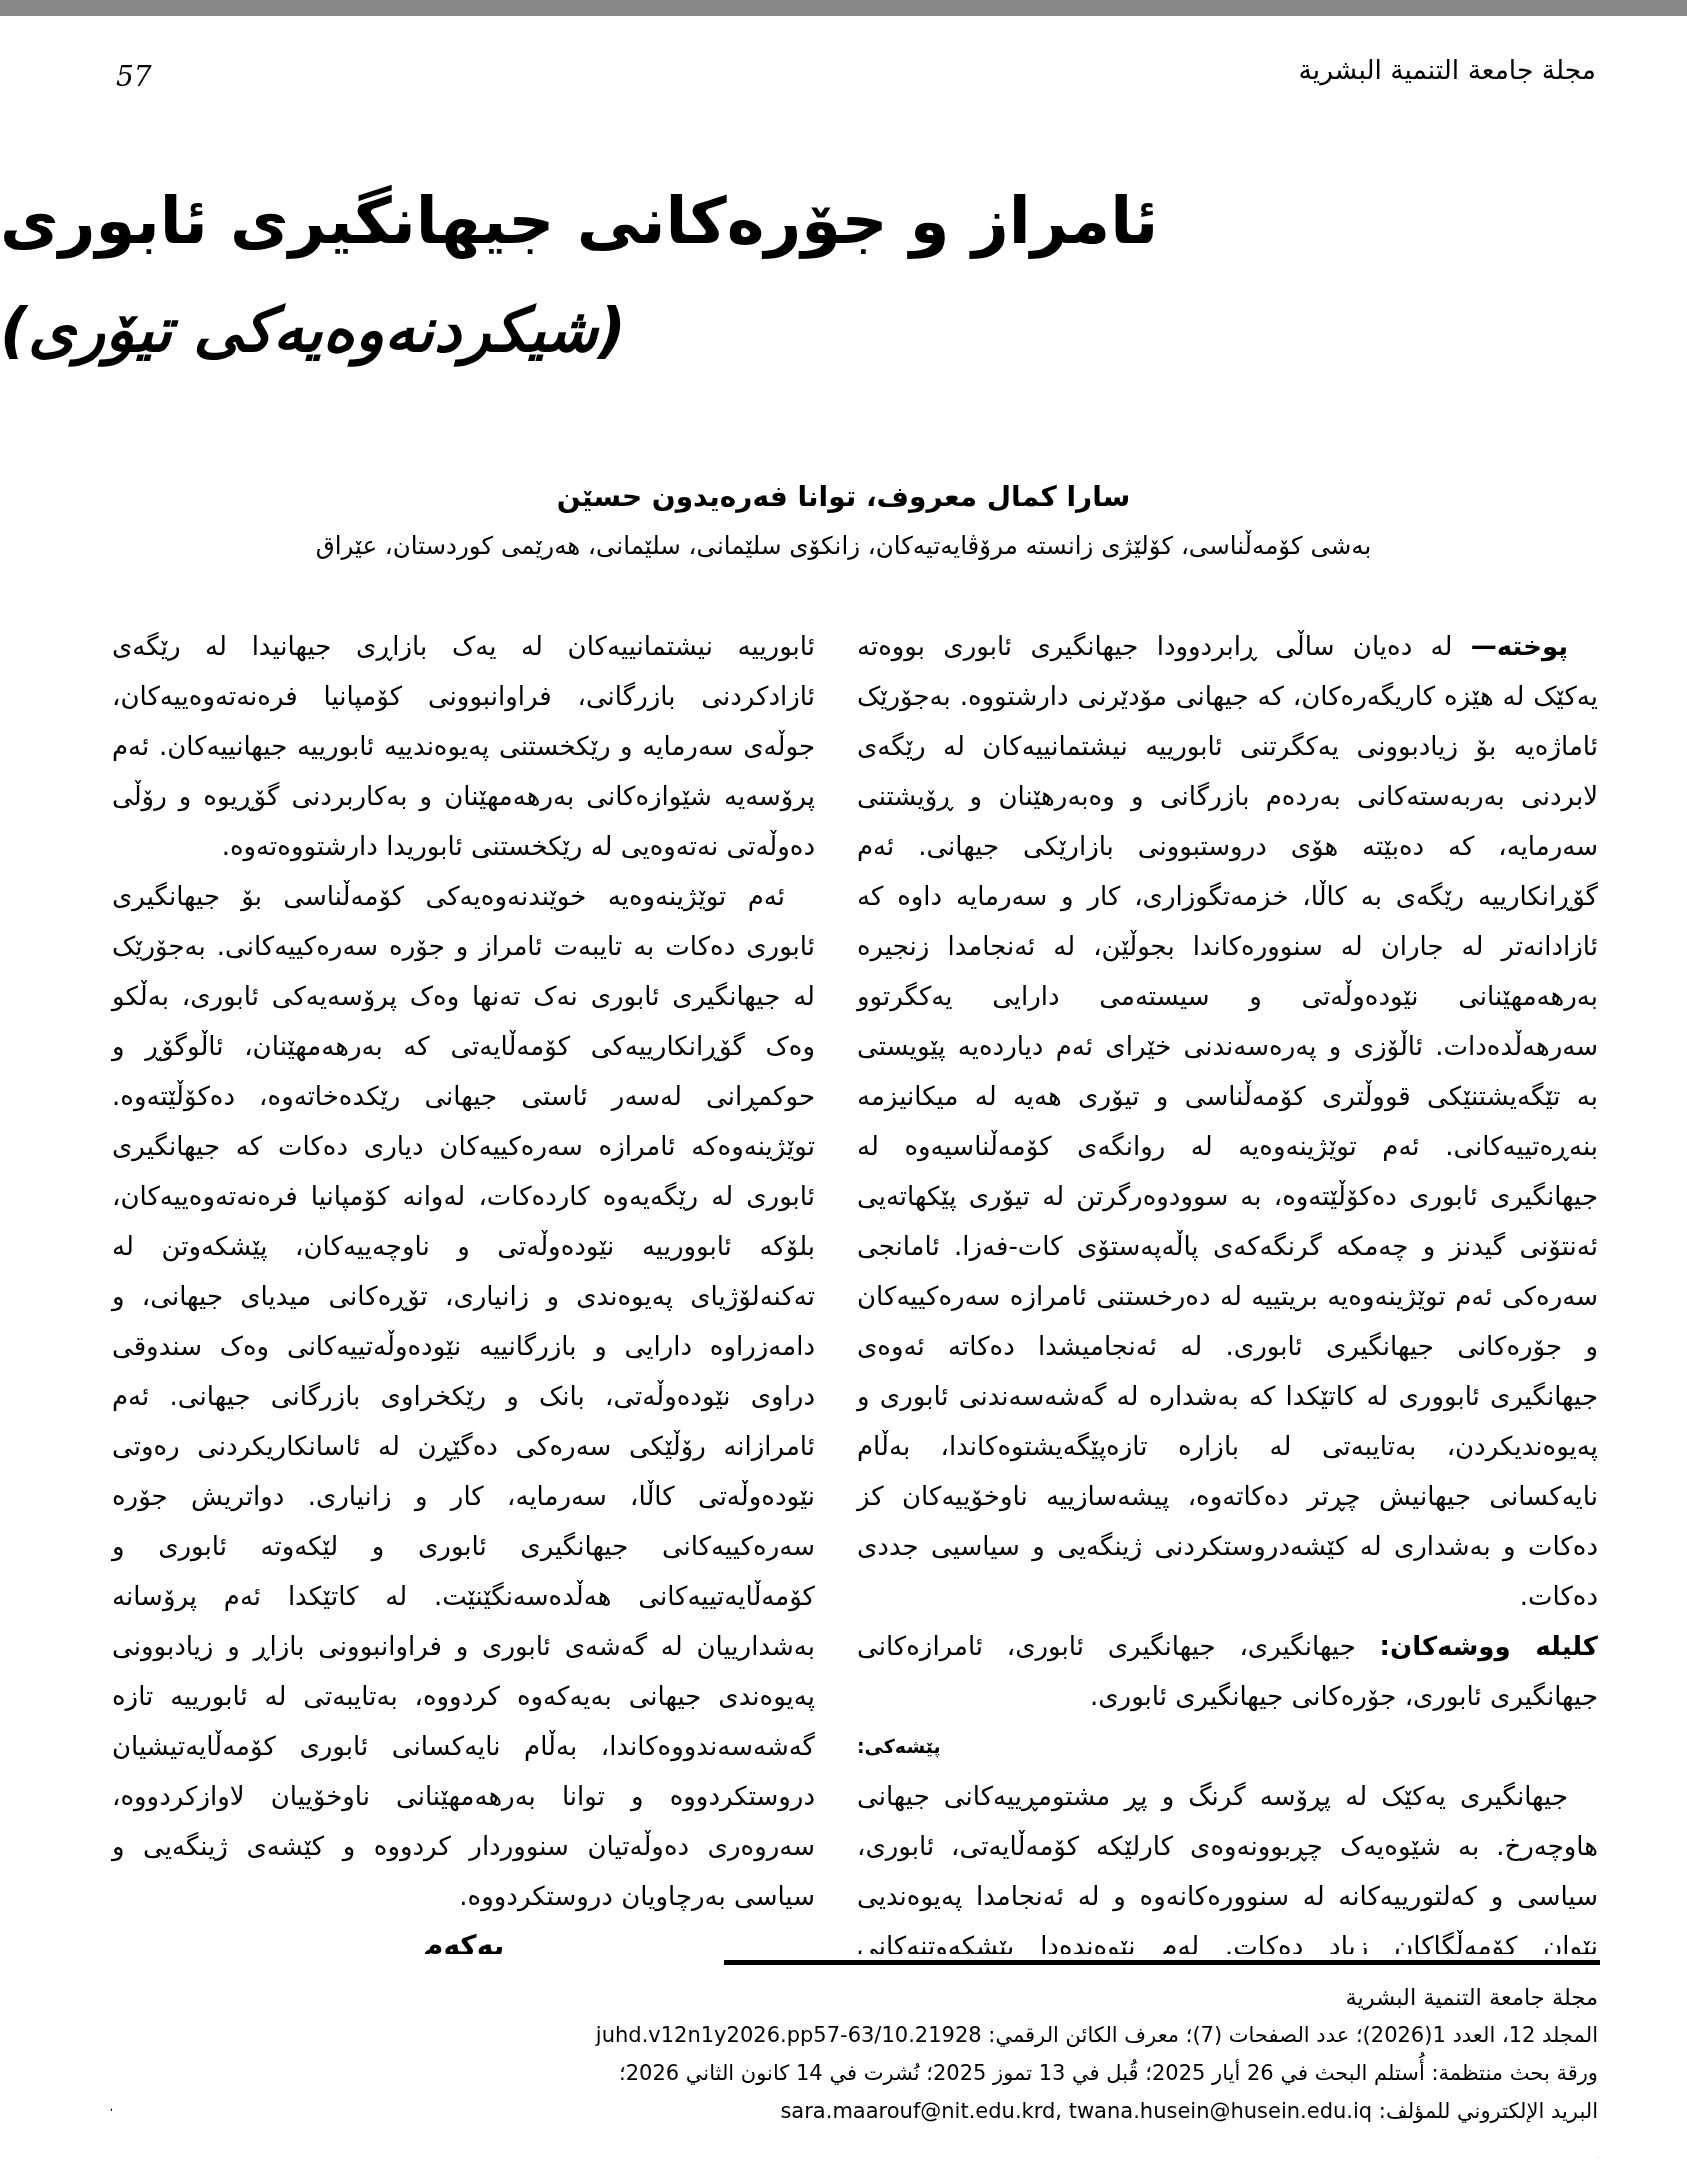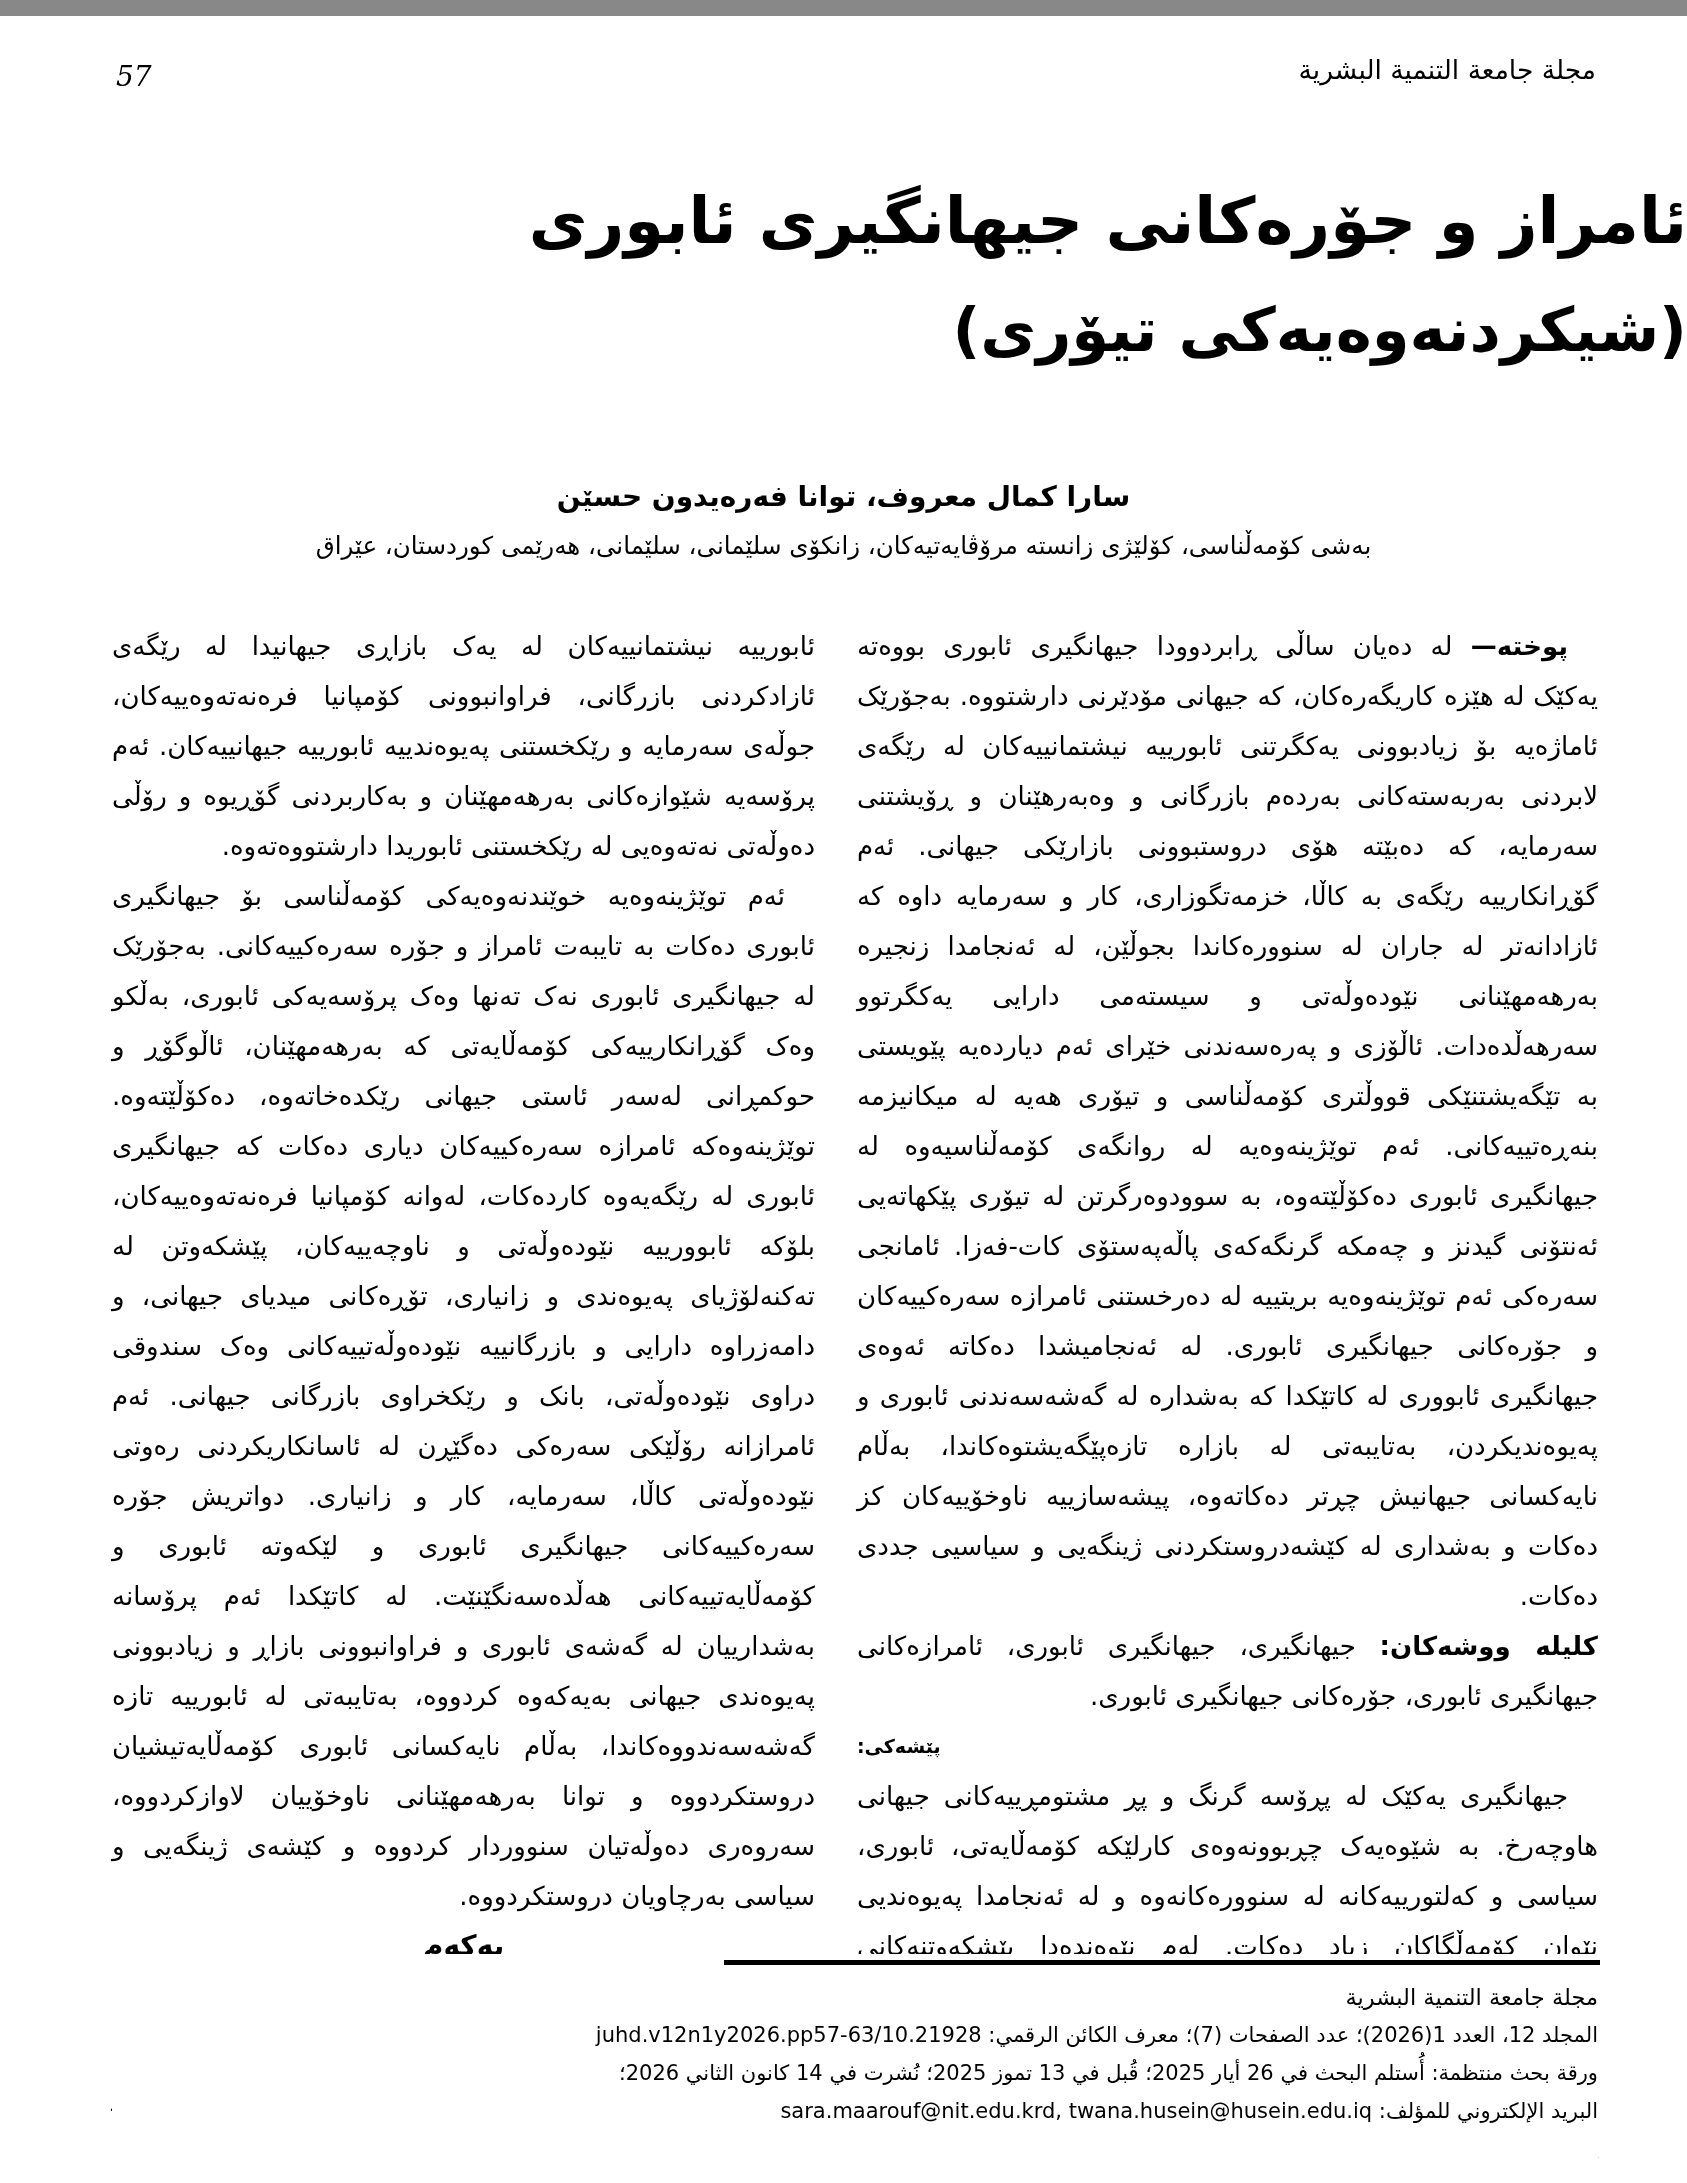--- a/index.html
+++ b/index.html
@@ -12,24 +12,24 @@
   .pagenum {
     position:absolute; left:116px; top:44px;
     font-family:"DejaVu Serif", serif; font-style:italic; font-size:28px;
   }
   .hdr-journal {
     position:absolute; right:91px; top:38px;
     direction:rtl; font-size:26.5px;
   }
   .title-block {
     position:absolute; left:0; right:0; top:164px;
-    text-align:right; direction:rtl; font-weight:bold;
+    text-align:left; direction:rtl; font-weight:bold;
   }
   .title-line1 { display:block; font-size:64px; line-height:1.3; }
-  .title-line2 { display:block; font-size:61px; line-height:1.3; margin-top:26.5px; }
+  .title-line2 { display:block; font-size:61px; line-height:1.3; margin-top:26.5px;font-style:italic; }
   .authors {
     position:absolute; left:0; right:0; top:464px;
     text-align:center; direction:rtl; font-weight:bold; font-size:28px;
   }
   .affiliation {
     position:absolute; left:0; right:0; top:515px;
     text-align:center; direction:rtl; font-size:24.5px;
   }
   .col {
     position:absolute; top:605px; z-index:1;

